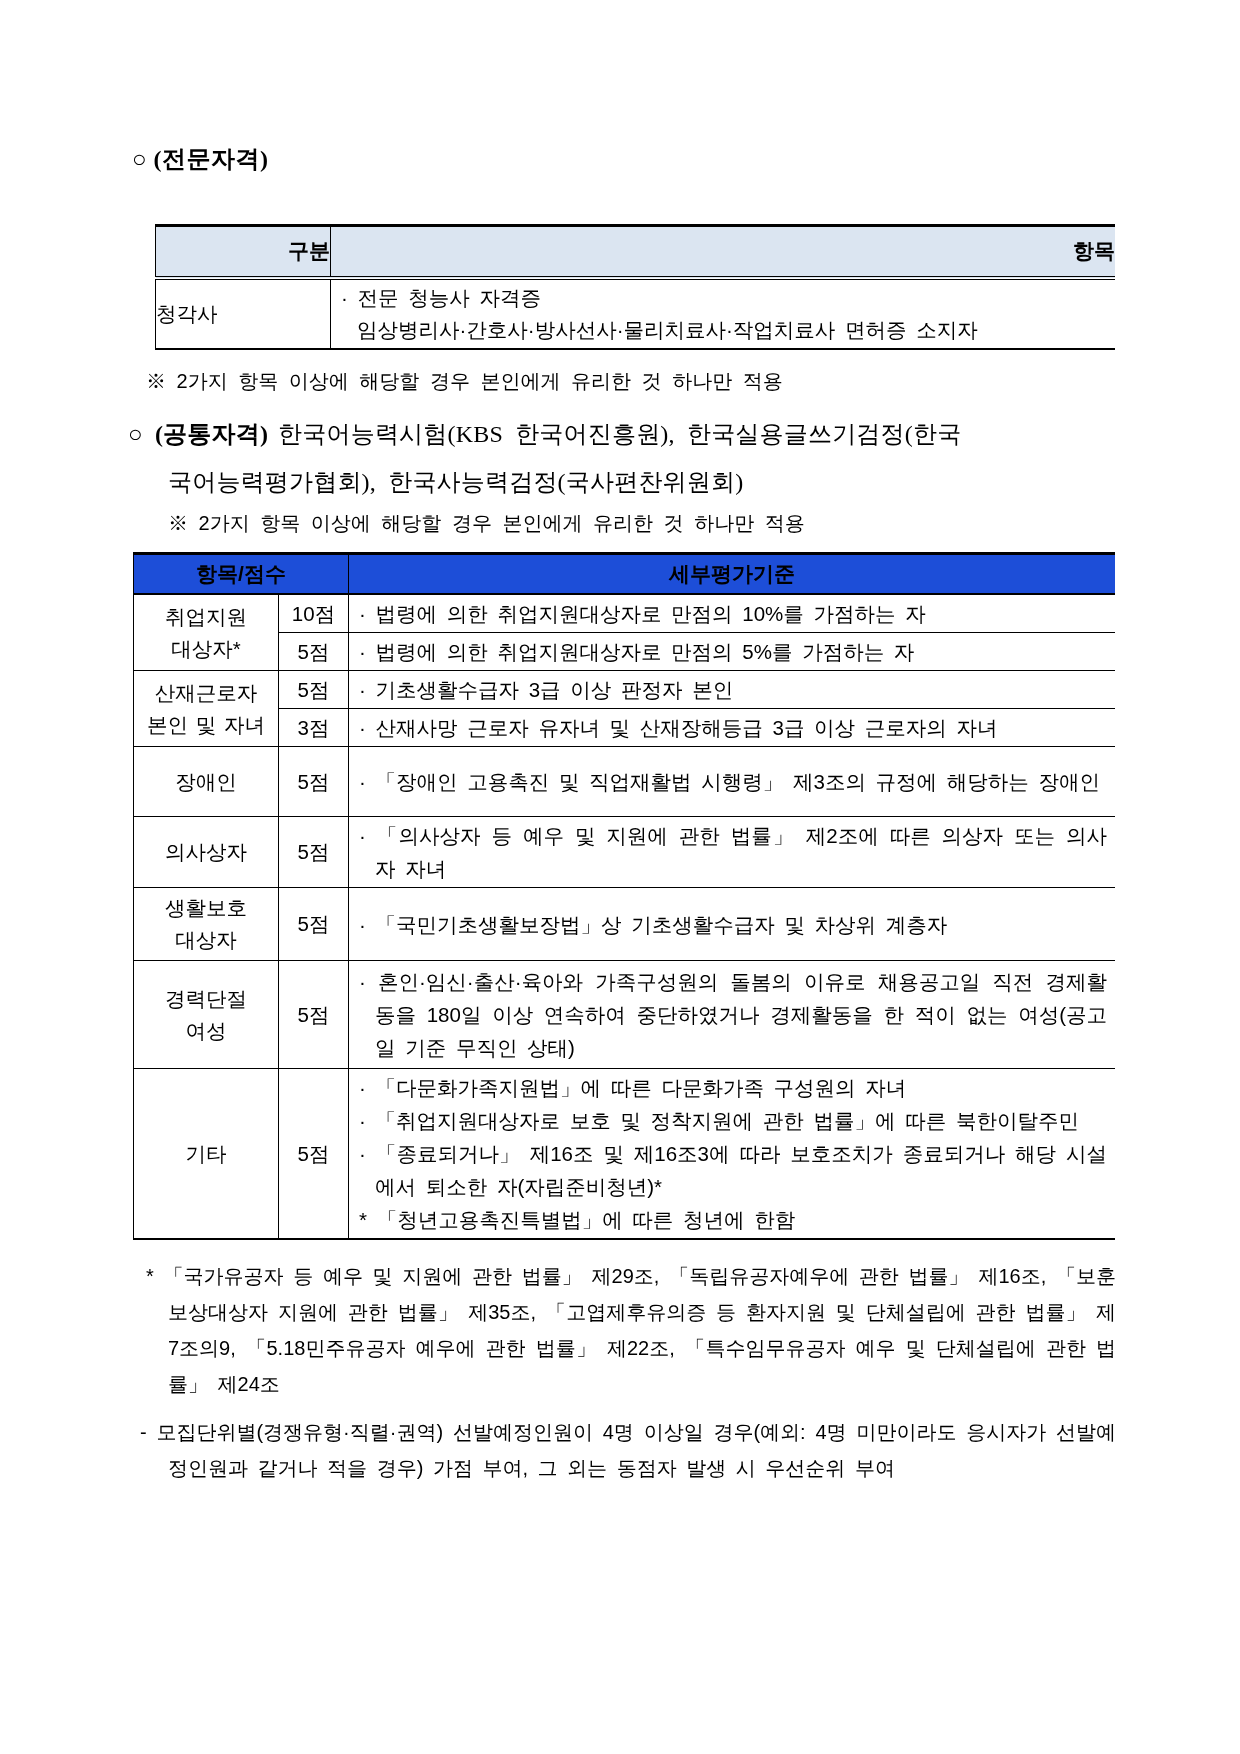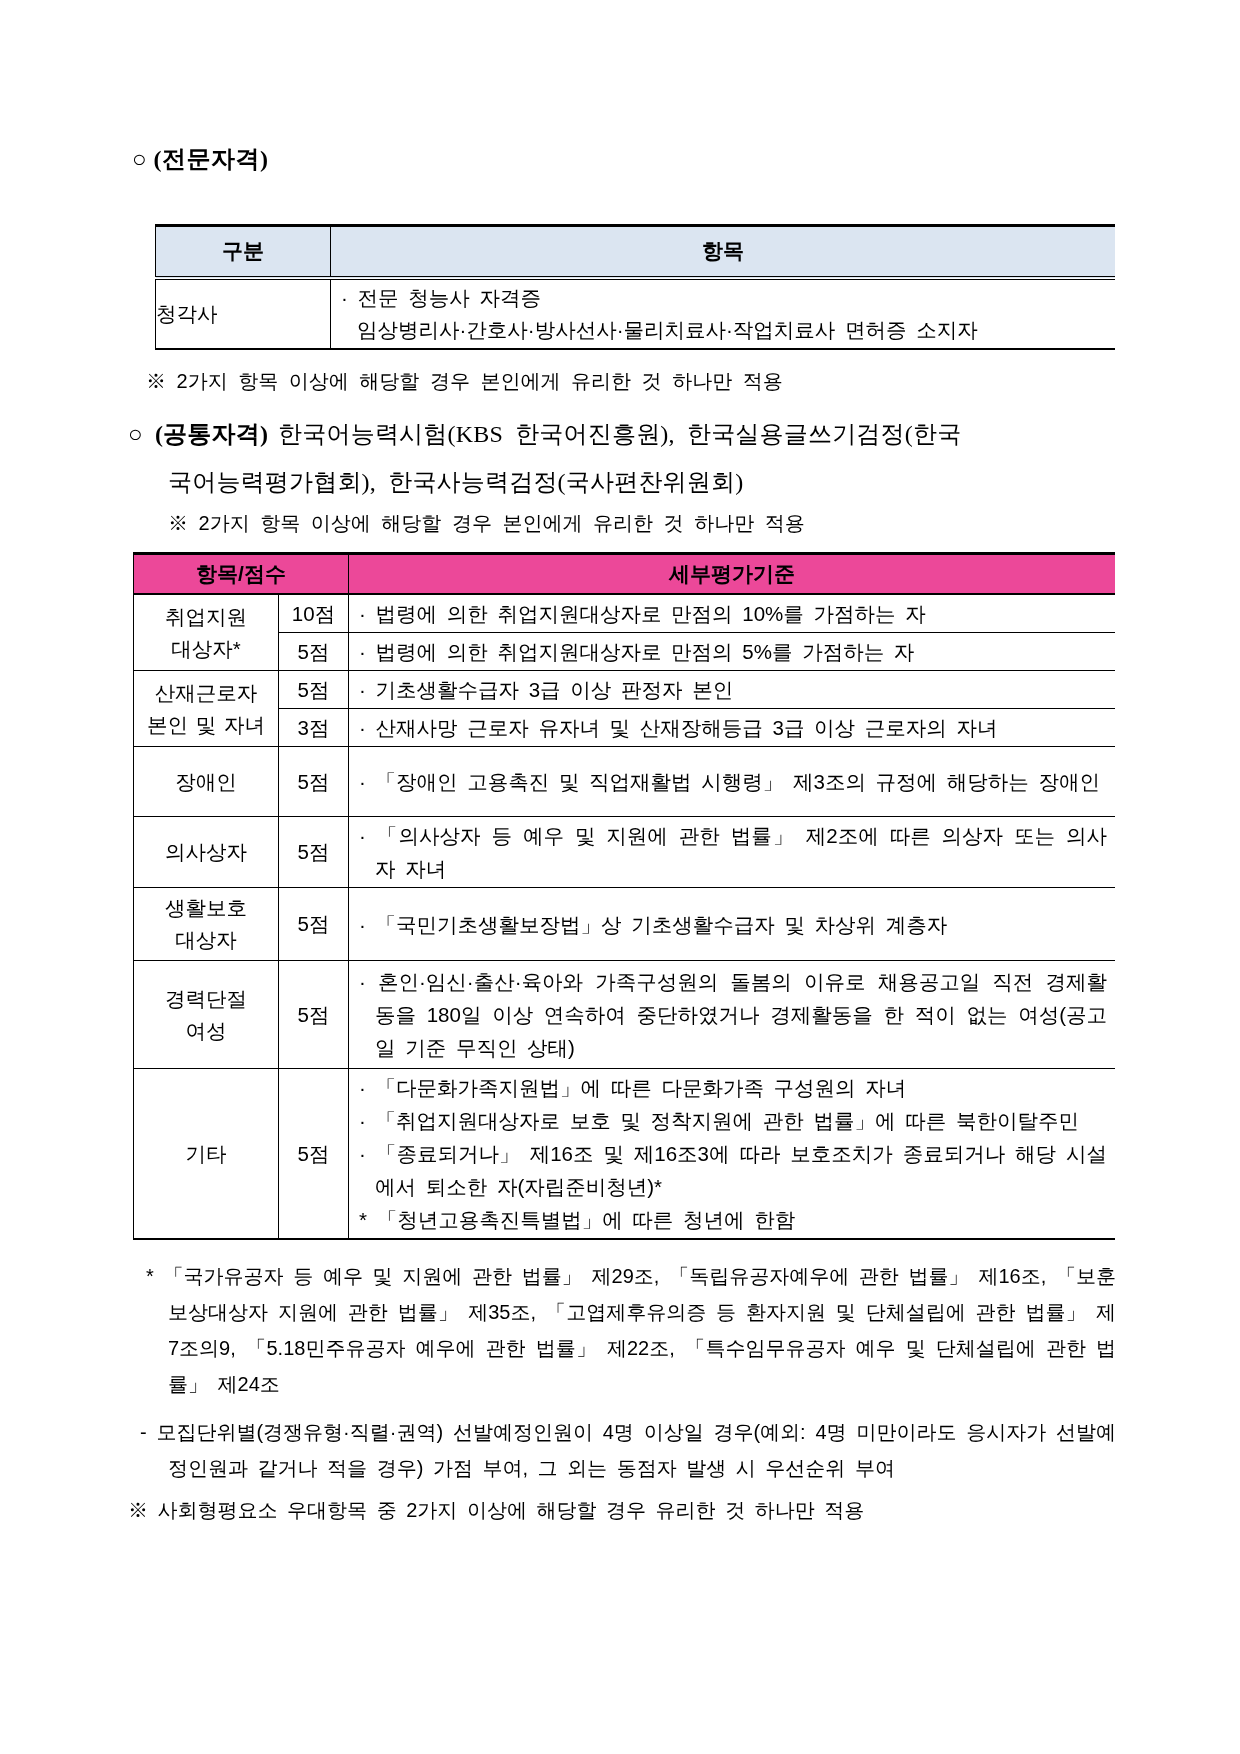--- a/index.html
+++ b/index.html
@@ -40,21 +40,21 @@
   }
   .tbl1 th, .tbl1 td {
     border-left: 1px solid #000;
     vertical-align: middle;
   }
   .tbl1 th {
     background: #dbe5f1;
     height: 52px;
     font-weight: bold;
     font-size: 21px;
-    text-align: center;
+    text-align: right;
     border-bottom: 4px double #000;
   }
   .tbl1 td { height: 66px; }
   .tbl1 .cat { text-align: left; }
   .tbl1 .item-cell { padding: 2px 10px; line-height: 32px; word-spacing: 4px; }
   .tbl1 .item-line2 { padding-left: 16px; }
 
   
   .note { font-size: 20px; line-height: 30px; word-spacing: 5px; }
   .note1 { margin: 16px 0 0 18px; }
@@ -83,21 +83,21 @@
     border-top: 3px solid #000;
     border-bottom: 2px solid #000;
     font-size: 20.5px;
   }
   .tbl2 th, .tbl2 td {
     border: 1px solid #000;
     border-right: none;
     vertical-align: middle;
   }
   .tbl2 th {
-    background: #ec4899;
+    background: #1d4ed8;
     height: 41px;
     font-weight: bold;
     font-size: 21px;
     text-align: center;
     border-top: none;
     border-bottom: 2px solid #000;
   }
   .tbl2 tr.h37 { height: 37px; }
   .tbl2 tr.h70 { height: 70px; }
   .tbl2 tr.h73 { height: 73px; }
@@ -242,16 +242,15 @@
           <span class="crit-line">· 「종료되거나」 제16조 및 제16조3에 따라 보호조치가 종료되거나 해당 시설에서 퇴소한 자(자립준비청년)*</span>
           <span class="crit-line">* 「청년고용촉진특별법」에 따른 청년에 한함</span>
         </td>
       </tr>
     </tbody>
   </table>
 
   <div class="footnotes">
     <div class="fn fn1">* 「국가유공자 등 예우 및 지원에 관한 법률」 제29조, 「독립유공자예우에 관한 법률」 제16조, 「보훈보상대상자 지원에 관한 법률」 제35조, 「고엽제후유의증 등 환자지원 및 단체설립에 관한 법률」 제7조의9, 「5.18민주유공자 예우에 관한 법률」 제22조, 「특수임무유공자 예우 및 단체설립에 관한 법률」 제24조</div>
     <div class="fn fn3">- 모집단위별(경쟁유형·직렬·권역) 선발예정인원이 4명 이상일 경우(예외: 4명 미만이라도 응시자가 선발예정인원과 같거나 적을 경우) 가점 부여, 그 외는 동점자 발생 시 우선순위 부여</div>
-    <div class="fn fn4">※ 사회형평요소 우대항목 중 2가지 이상에 해당할 경우 유리한 것 하나만 적용</div>
   </div>
 
 </div>
 
 </body></html>

